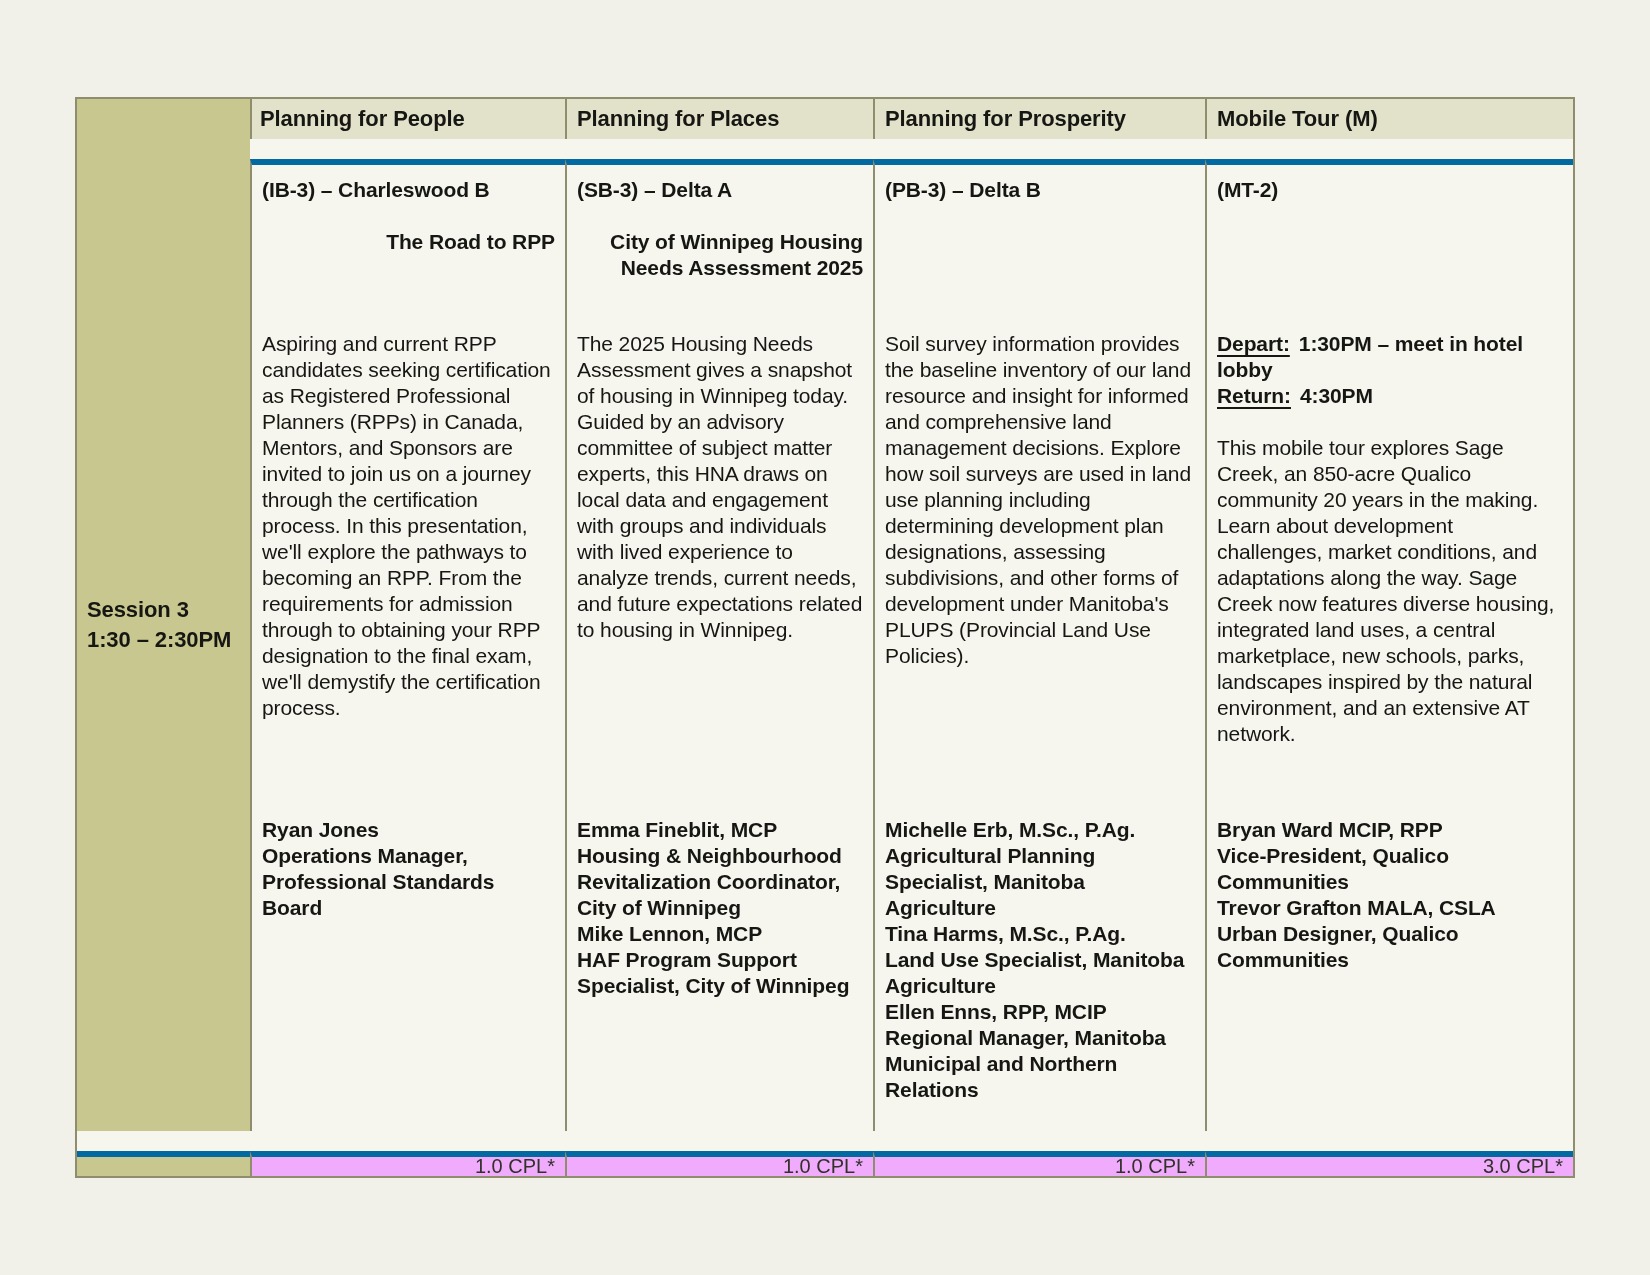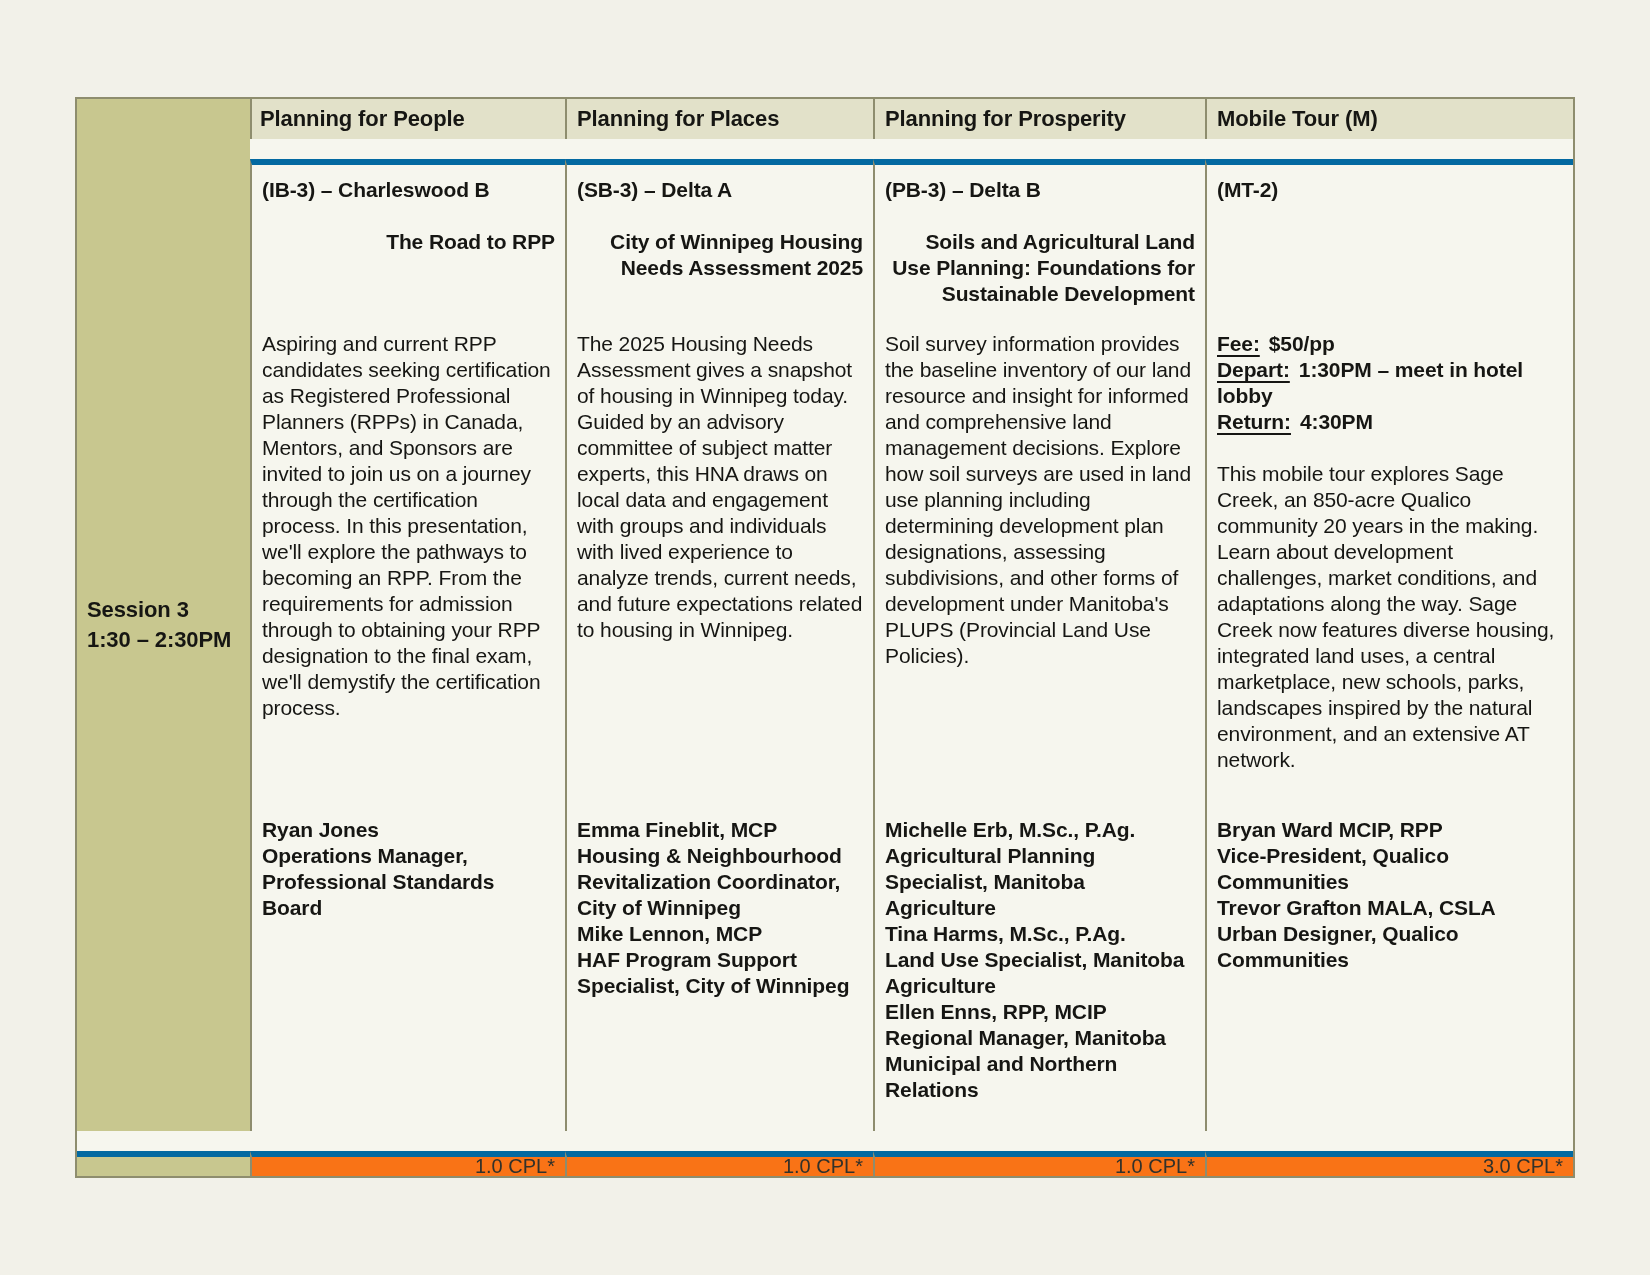--- a/index.html
+++ b/index.html
@@ -73,21 +73,21 @@
 
   .fee-block { font-weight: 700; margin-bottom: 26px; }
   .fee-label {
     text-decoration: underline;
     text-decoration-thickness: 2px;
     text-underline-offset: 4px;
     margin-right: 9px;
   }
 
   .cpl-cell {
-    background: #f97316;
+    background: #f0abfc;
     display: flex;
     align-items: center;
     justify-content: flex-end;
     padding: 0 10px;
     font-size: 20px;
     color: #32312a;
     letter-spacing: 0;
   }
 </style>
 </head>
@@ -132,40 +132,36 @@
       <div class="zone-desc">The 2025 Housing Needs Assessment gives a snapshot of housing in Winnipeg today. Guided by an advisory committee of subject matter experts, this HNA draws on local data and engagement with groups and individuals with lived experience to analyze trends, current needs, and future expectations related to housing in Winnipeg.</div>
       <div class="speakers">Emma Fineblit, MCP
 Housing &amp; Neighbourhood Revitalization Coordinator, City of Winnipeg
 Mike Lennon, MCP
 HAF Program Support Specialist, City of Winnipeg</div>
     </div>
 
     <div class="cell body-cell bl bt" style="grid-column:4;grid-row:2;">
       <div class="zone-top">
         <div class="room">(PB-3) – Delta B</div>
-        <div class="title">Soils and Agricultural Land Use Planning: Foundations for Sustainable Development</div>
       </div>
       <div class="zone-desc">Soil survey information provides the baseline inventory of our land resource and insight for informed and comprehensive land management decisions. Explore how soil surveys are used in land use planning including determining development plan designations, assessing subdivisions, and other forms of development under Manitoba's PLUPS (Provincial Land Use Policies).</div>
       <div class="speakers">Michelle Erb, M.Sc., P.Ag.
 Agricultural Planning Specialist, Manitoba Agriculture
 Tina Harms, M.Sc., P.Ag.
 Land Use Specialist, Manitoba Agriculture
 Ellen Enns, RPP, MCIP
 Regional Manager, Manitoba Municipal and Northern Relations</div>
     </div>
 
     <div class="cell body-cell bl bt" style="grid-column:5;grid-row:2;">
       <div class="zone-top">
         <div class="room">(MT-2)</div>
       </div>
       <div class="zone-desc">
         <div class="fee-block">
-          <div>
-            <span class="fee-label">Fee:</span><span>$50/pp</span>
-          </div>
           <div>
             <span class="fee-label">Depart:</span><span>1:30PM – meet in hotel lobby</span>
           </div>
           <div>
             <span class="fee-label">Return:</span><span>4:30PM</span>
           </div>
         </div>
         <div>This mobile tour explores Sage Creek, an 850-acre Qualico community 20 years in the making. Learn about development challenges, market conditions, and adaptations along the way. Sage Creek now features diverse housing, integrated land uses, a central marketplace, new schools, parks, landscapes inspired by the natural environment, and an extensive AT network.</div>
       </div>
       <div class="speakers">Bryan Ward MCIP, RPP

